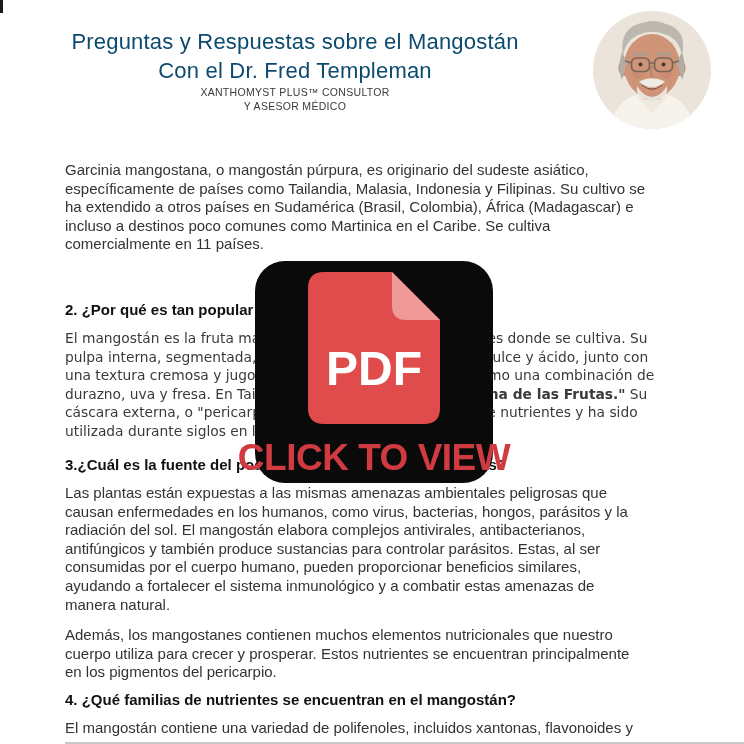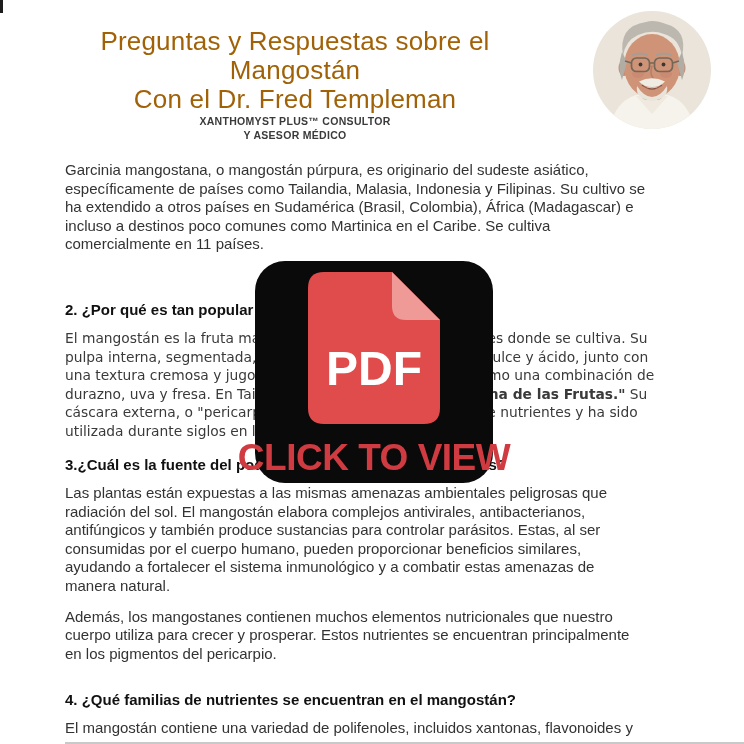--- a/index.html
+++ b/index.html
@@ -3,22 +3,22 @@
 <meta charset="utf-8">
 <style>
   html,body{margin:0;padding:0;background:#ffffff;}
   .page{
     position:relative;width:744px;height:744px;background:#ffffff;overflow:hidden;
     font-family:"Liberation Sans",sans-serif;
   }
   .artifact{position:absolute;left:0;top:0;width:3px;height:13px;background:#1c1c1c;}
   
   .header{position:absolute;left:40px;top:27px;width:510px;text-align:center;}
-  .title-line{font-size:26px;line-height:29px;color:#a16207;letter-spacing:0.2px;}
-  .sub-line{font-size:10.5px;line-height:13px;font-weight:bold;color:#3a3a3a;letter-spacing:0.3px;margin-top:1px;}
+  .title-line{font-size:22px;line-height:29px;color:#0c4a6e;letter-spacing:0.2px;}
+  .sub-line{font-size:10.5px;line-height:13px;font-weight:normal;color:#3a3a3a;letter-spacing:0.3px;margin-top:1px;}
   .sub-line:first-of-type{margin-top:4px;}
   
   .portrait{position:absolute;left:592px;top:10px;width:120px;height:120px;}
   
   .section{position:absolute;left:65px;width:632px;}
   .sec-0{top:161px;}
   .sec-1{top:300px;}
   .sec-2{top:455px;}
   .sec-3{top:690px;}
   .q-heading{font-size:15px;font-weight:bold;color:var(--heading,#111);line-height:19px;margin:0 0 10px 0;white-space:nowrap;}
@@ -109,20 +109,21 @@
           <div class="line">una textura cremosa y jugosa. Muchos describen su sabor como una combinación de</div>
           <div class="line"><span>durazno, uva y fresa. En Tailandia se le conoce como "</span><span class="b">La Reina de las Frutas."</span><span> Su</span></div>
           <div class="line">cáscara externa, o "pericarpio", es una fuente concentrada de nutrientes y ha sido</div>
           <div class="line">utilizada durante siglos en la medicina tradicional asiática.</div>
         </div>
       </section>
       <section class="section sec-2">
         <div class="q-heading">3.¿Cuál es la fuente del poder curativo del fruto en humanos?</div>
         <div class="para">
           <div class="line">Las plantas están expuestas a las mismas amenazas ambientales peligrosas que</div>
+          <div class="line">causan enfermedades en los humanos, como virus, bacterias, hongos, parásitos y la</div>
           <div class="line">radiación del sol. El mangostán elabora complejos antivirales, antibacterianos,</div>
           <div class="line">antifúngicos y también produce sustancias para controlar parásitos. Estas, al ser</div>
           <div class="line">consumidas por el cuerpo humano, pueden proporcionar beneficios similares,</div>
           <div class="line">ayudando a fortalecer el sistema inmunológico y a combatir estas amenazas de</div>
           <div class="line">manera natural.</div>
         </div>
         <div class="para">
           <div class="line">Además, los mangostanes contienen muchos elementos nutricionales que nuestro</div>
           <div class="line">cuerpo utiliza para crecer y prosperar. Estos nutrientes se encuentran principalmente</div>
           <div class="line">en los pigmentos del pericarpio.</div>

